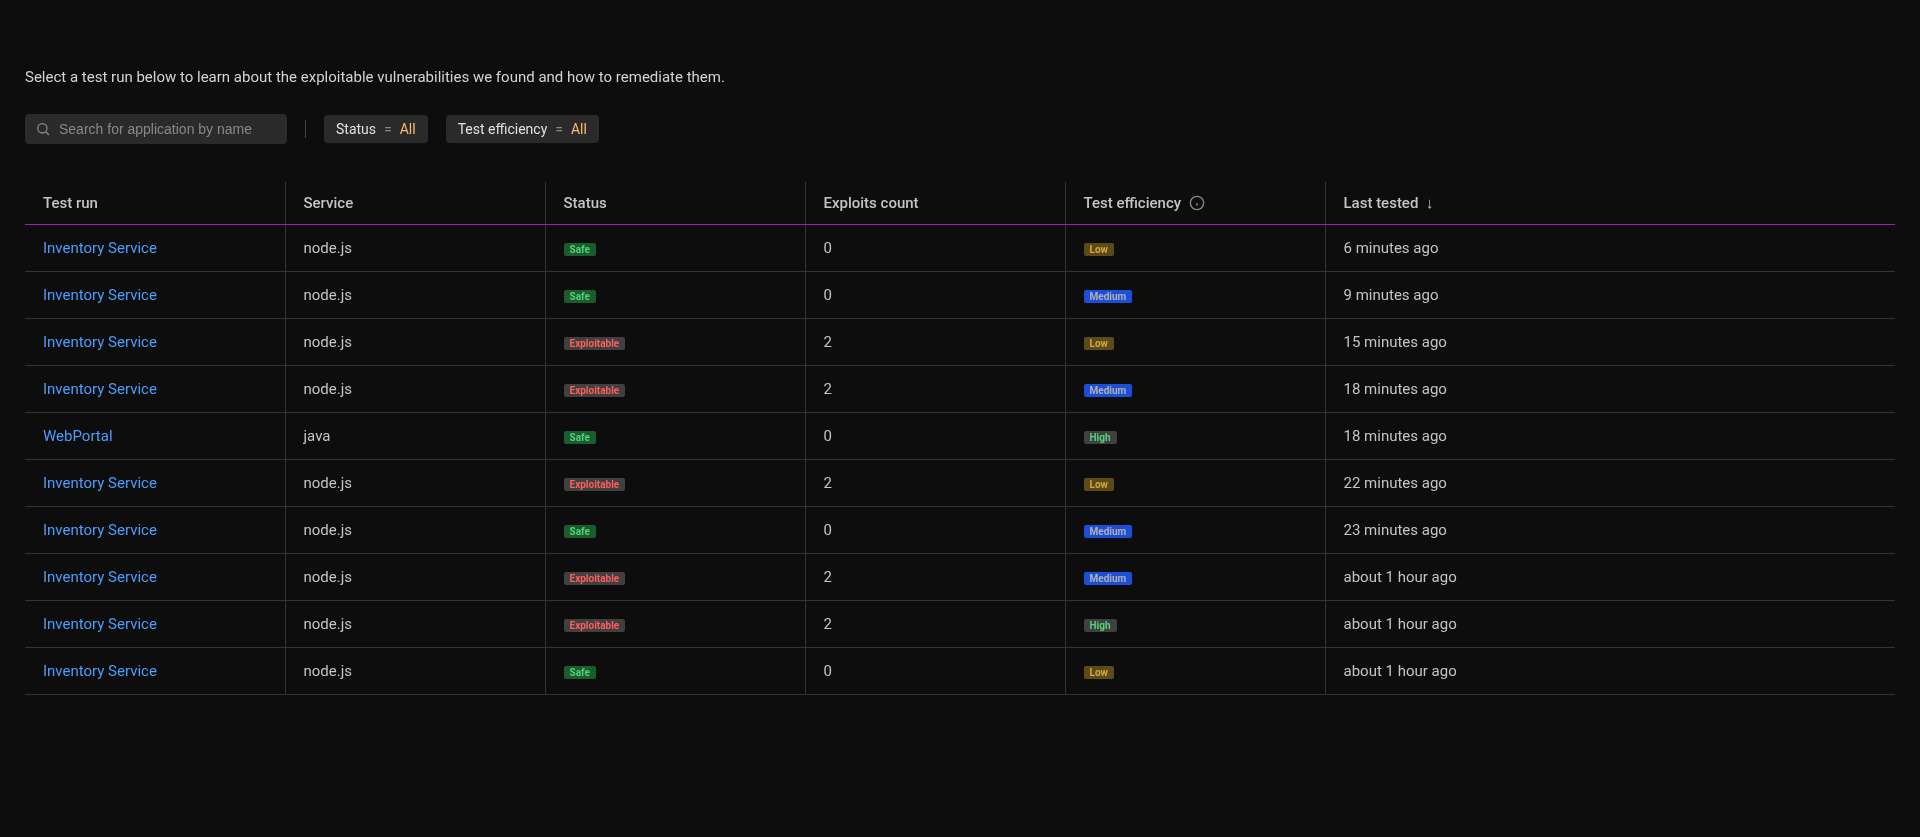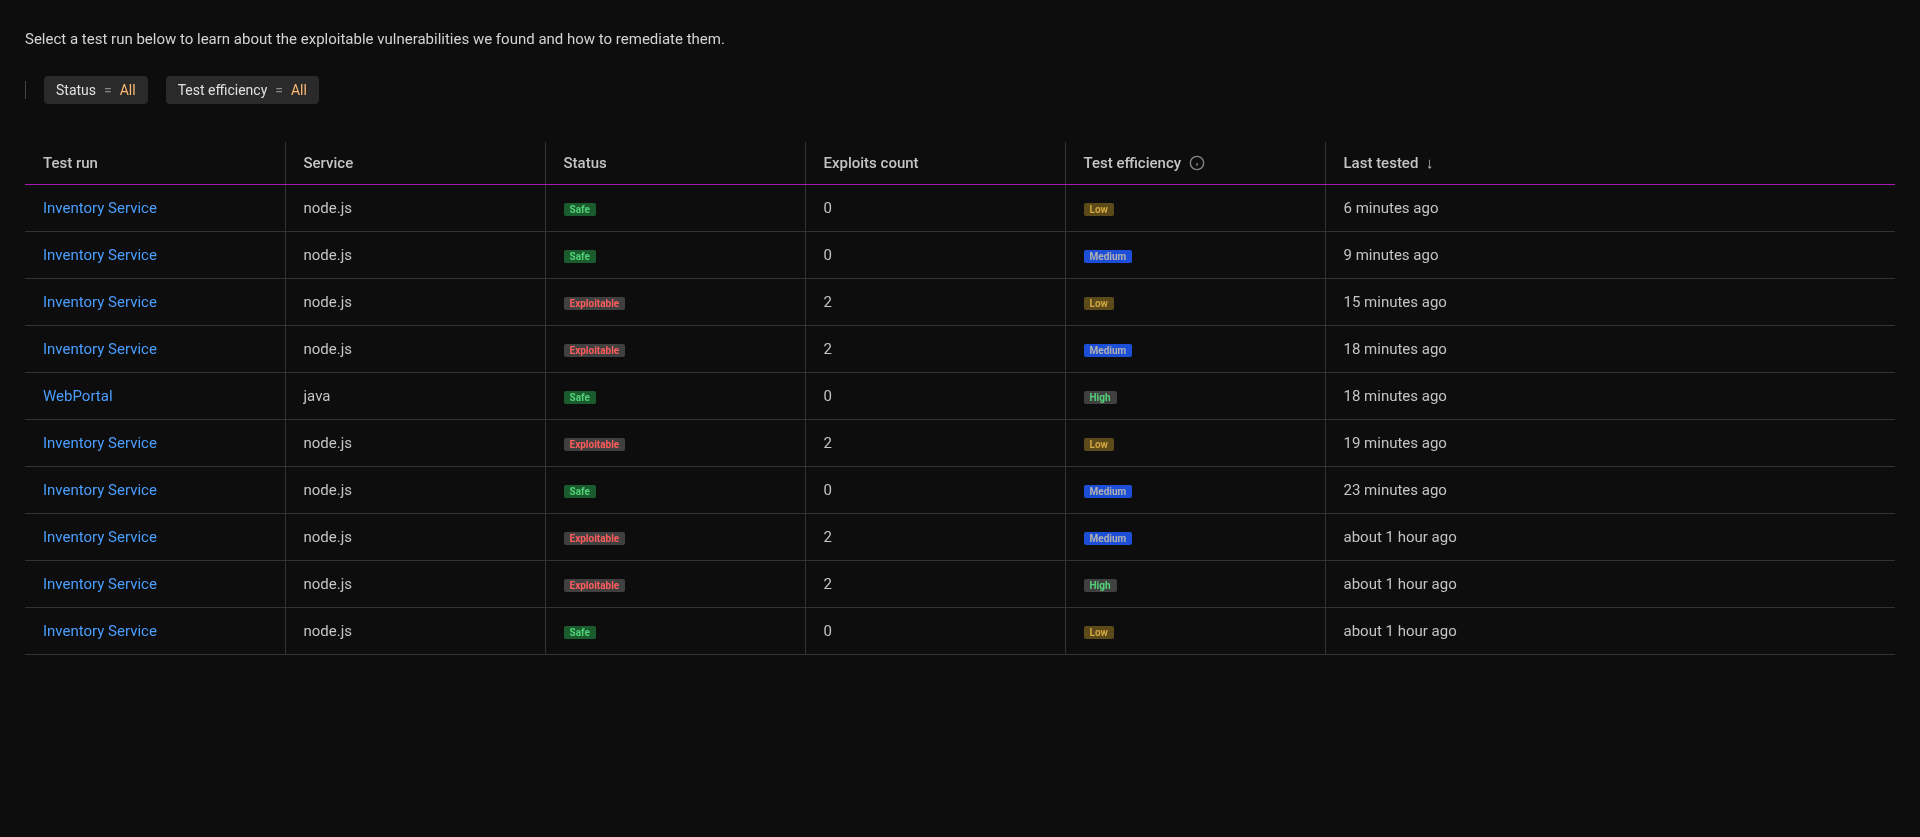--- a/index.html
+++ b/index.html
@@ -12,20 +12,21 @@
       color: #c4c4c4;
       font-family: -apple-system, BlinkMacSystemFont, "Segoe UI", Roboto, sans-serif;
       font-size: 14px;
       padding: 30px 25px;
       width: 1920px;
     }
     .description {
       margin-bottom: 28px;
       color: #d4d4d4;
       font-size: 15px;
+      margin-top: 38px;
     }
     .controls-bar {
       display: flex;
       align-items: center;
       gap: 18px;
       margin-bottom: 38px;
     }
     .search-wrapper {
       position: relative;
       display: flex;
@@ -148,20 +149,27 @@
       background-color: #404040;
       color: #52d178;
     }
   </style>
 </head>
 <body>
 
 <p class="description">Select a test run below to learn about the exploitable vulnerabilities we found and how to remediate them.</p>
 
 <div class="controls-bar">
+  <div class="search-wrapper">
+    <svg class="search-icon" viewBox="0 0 24 24" fill="none" stroke="currentColor" stroke-width="2">
+      <circle cx="11" cy="11" r="7"></circle>
+      <line x1="21" y1="21" x2="16" y2="16"></line>
+    </svg>
+    <input type="text" class="search-input" placeholder="Search for application by name" style="">
+  </div>
   <div class="divider"></div>
   <div class="filter-chip">
     <span class="filter-label">Status</span>
     <span class="filter-equals">=</span>
     <span class="filter-value">All</span>
   </div>
   <div class="filter-chip">
     <span class="filter-label">Test efficiency</span>
     <span class="filter-equals">=</span>
     <span class="filter-value">All</span>
@@ -231,21 +239,21 @@
         <td>0</td>
         <td><span class="badge badge-high">High</span></td>
         <td>18 minutes ago</td>
       </tr>
       <tr>
         <td class="link-cell">Inventory Service</td>
         <td>node.js</td>
         <td><span class="badge badge-exploitable">Exploitable</span></td>
         <td>2</td>
         <td><span class="badge badge-low">Low</span></td>
-        <td>19 minutes ago</td>
+        <td>22 minutes ago</td>
       </tr>
       <tr>
         <td class="link-cell">Inventory Service</td>
         <td>node.js</td>
         <td><span class="badge badge-safe">Safe</span></td>
         <td>0</td>
         <td><span class="badge badge-medium">Medium</span></td>
         <td>23 minutes ago</td>
       </tr>
       <tr>

